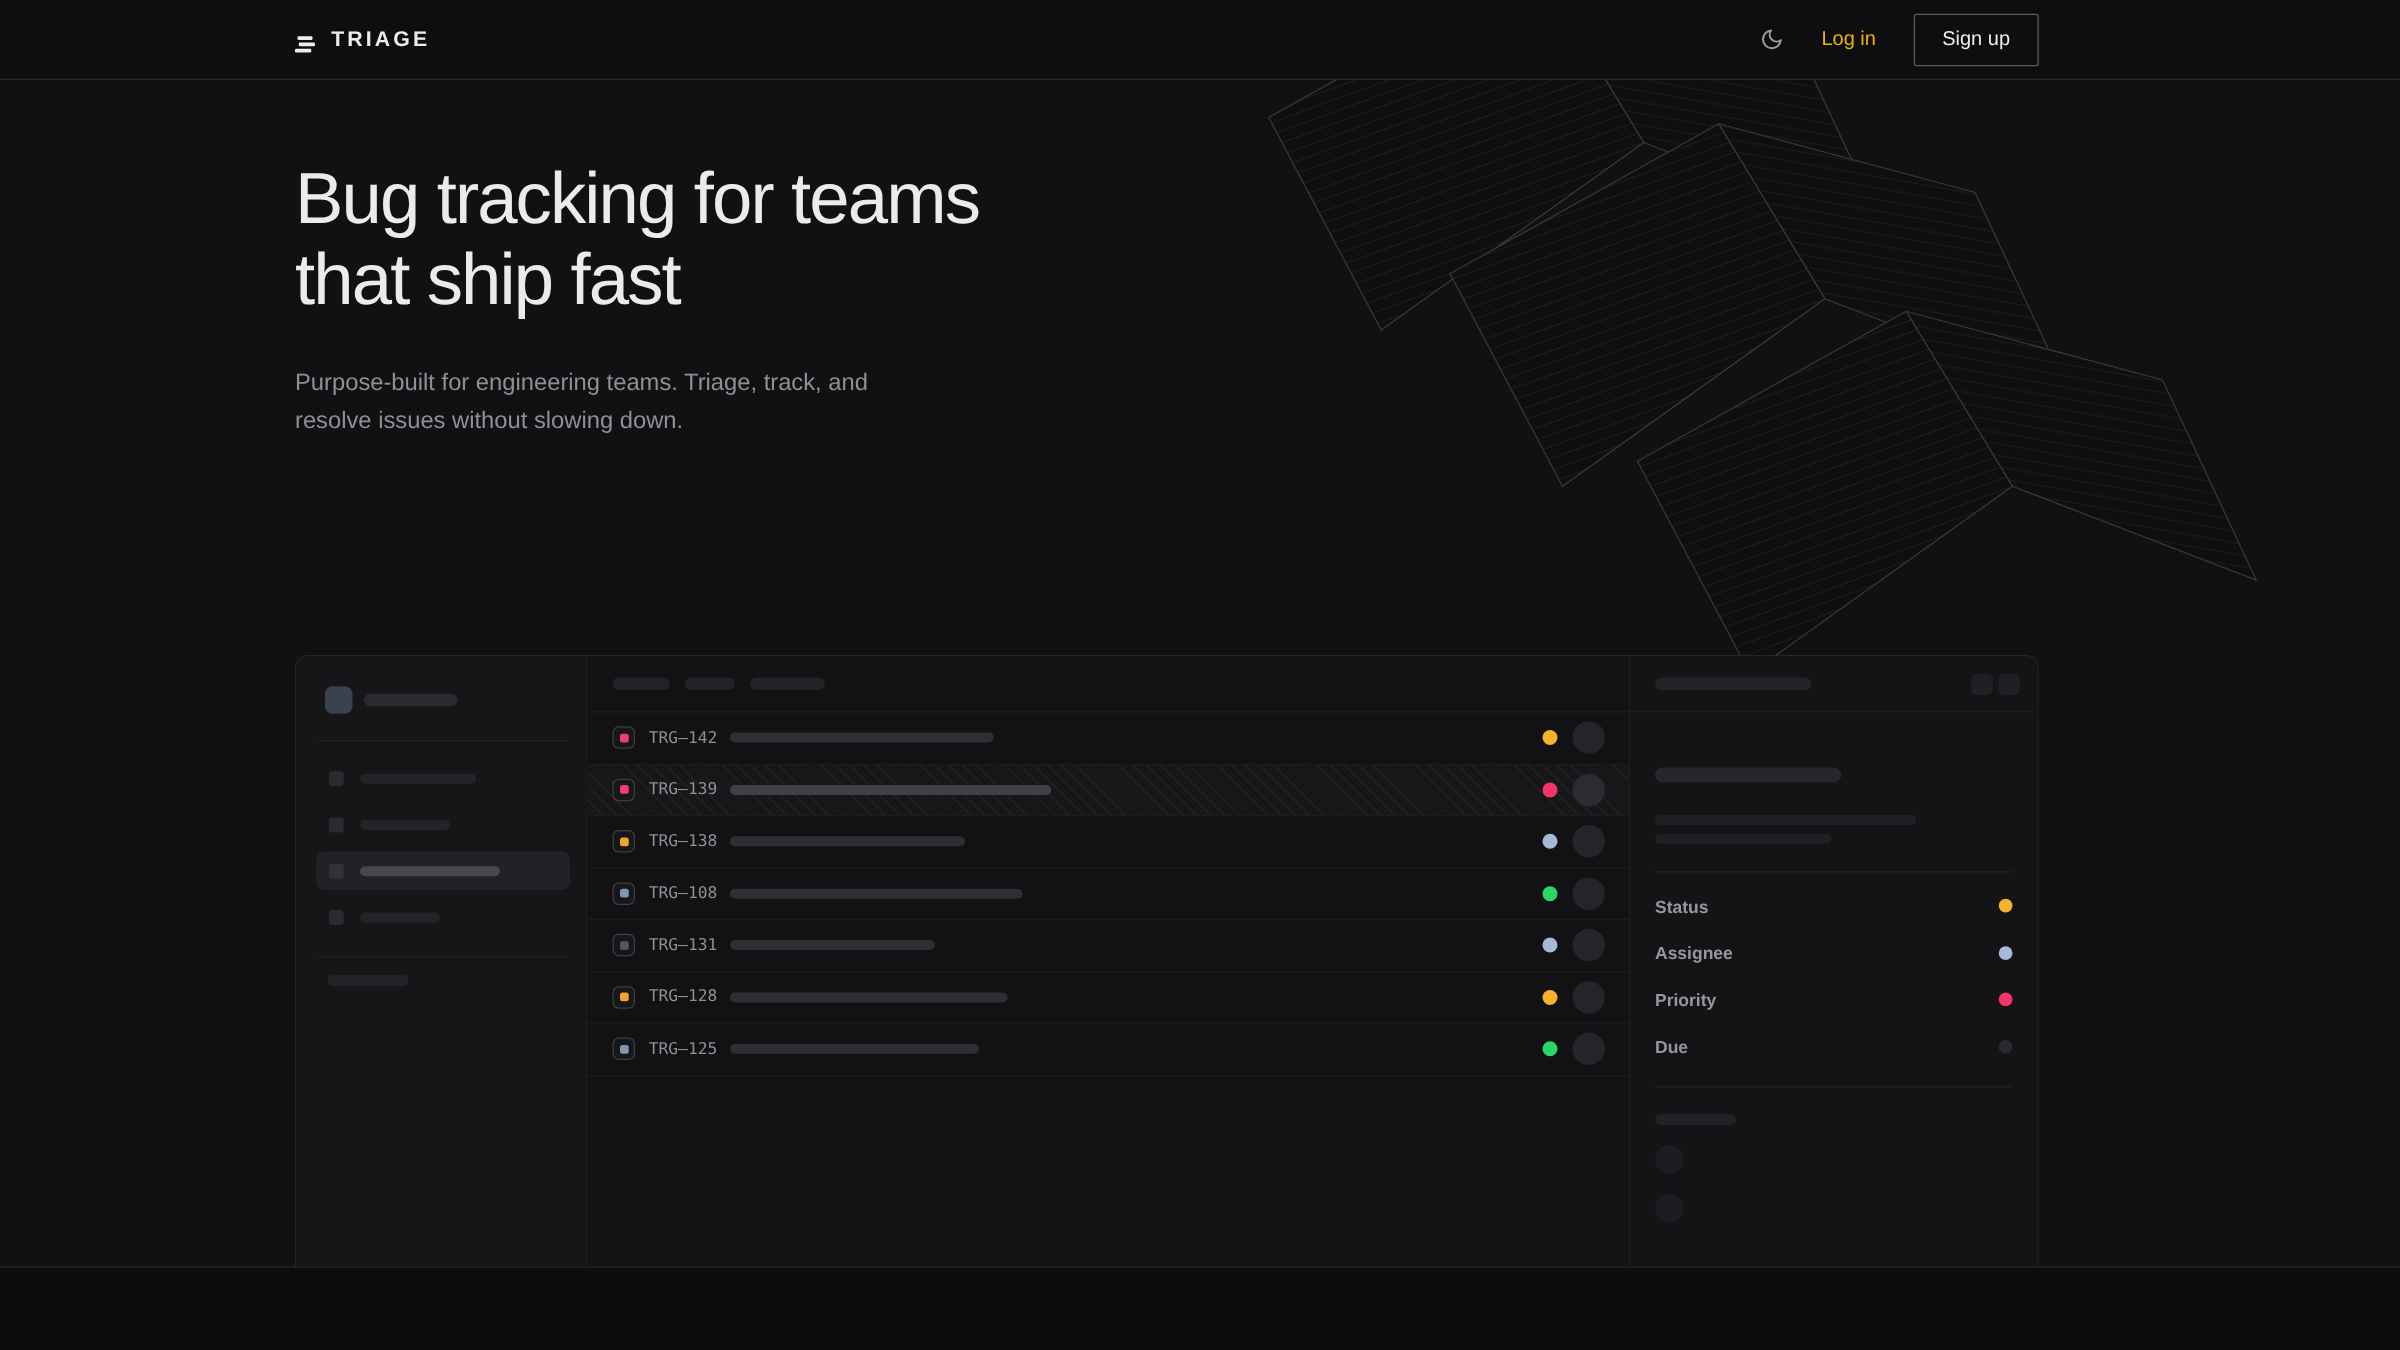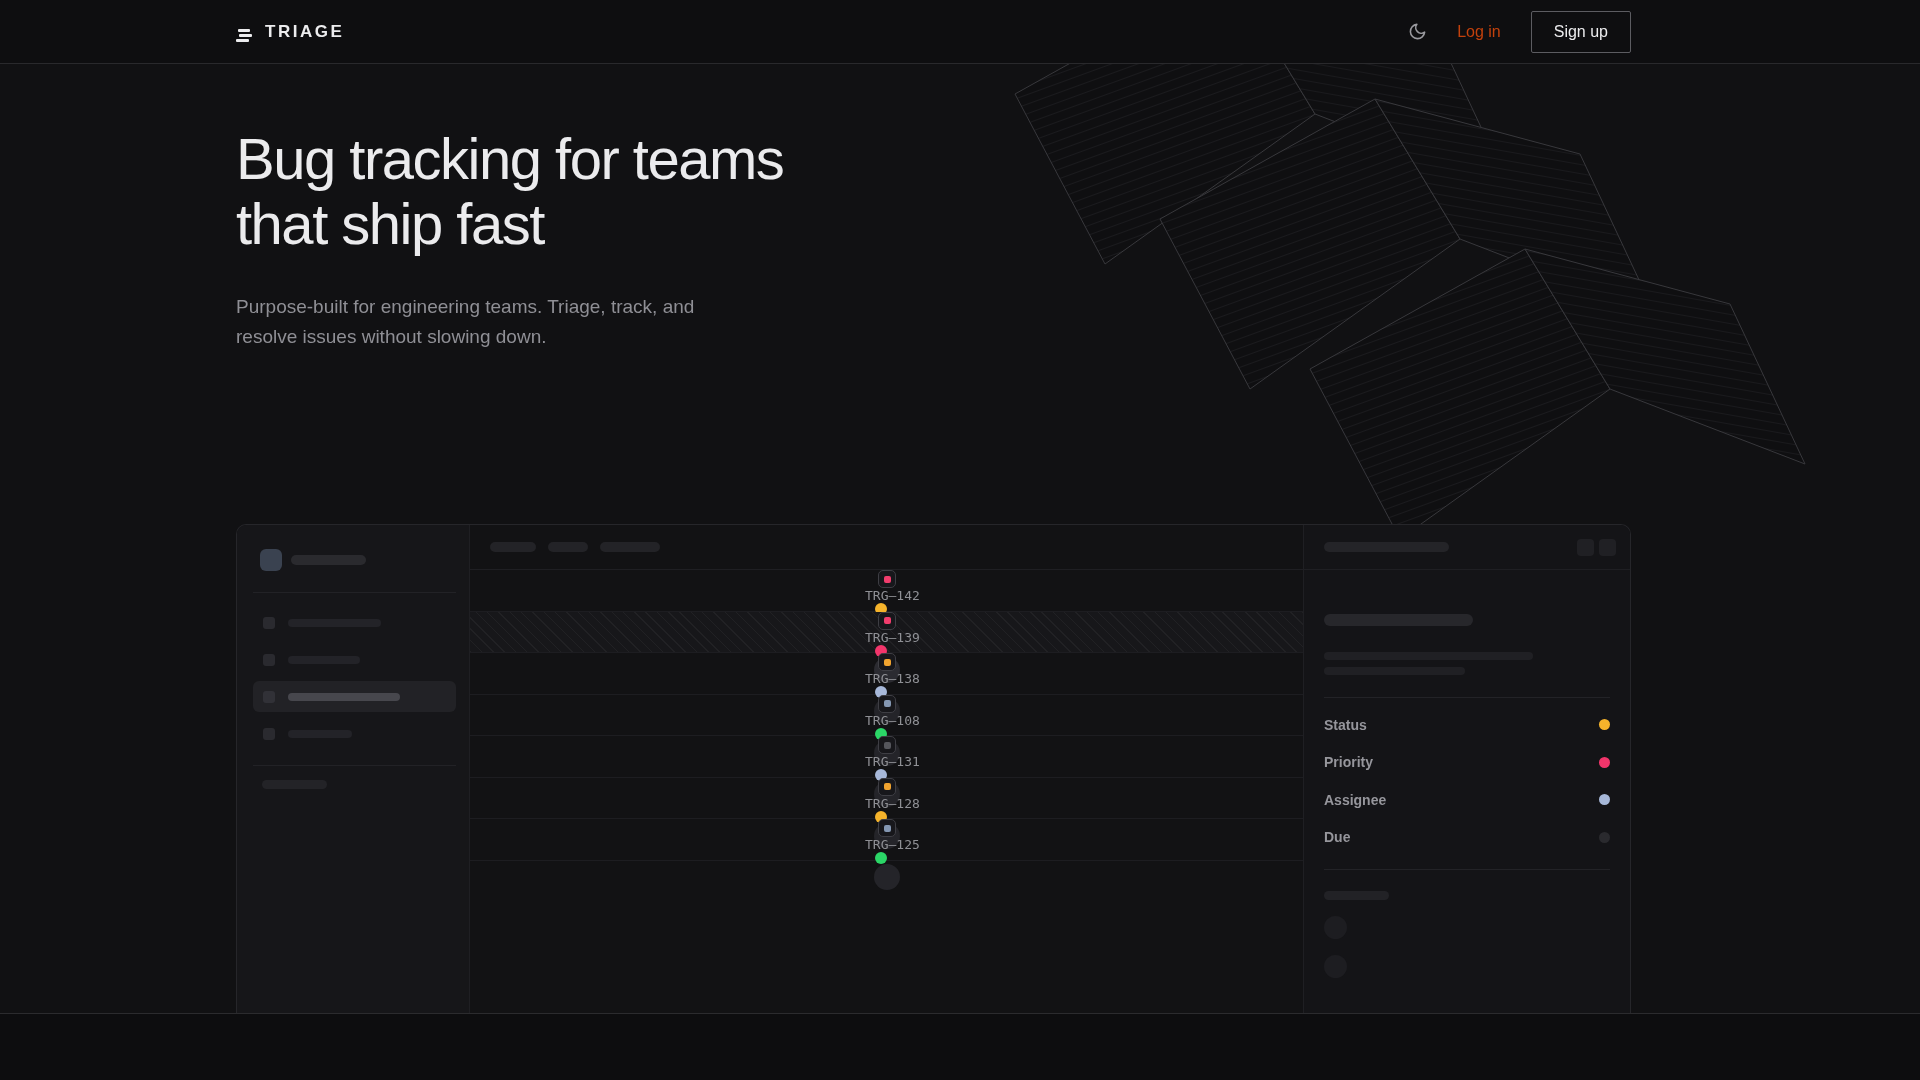--- a/index.html
+++ b/index.html
@@ -14,21 +14,21 @@
   }
   .brand{ display:flex; align-items:flex-end; gap:13px; cursor:pointer; }
   .logo-icon{ display:flex; flex-direction:column; gap:2px; width:16px; }
   .logo-icon i{ height:3px; background:#ececee; border-radius:1px; display:block; }
   .logo-icon i:nth-child(1){ width:12px; margin-left:2px; }
   .logo-icon i:nth-child(2){ width:13px; margin-left:3px; }
   .logo-icon i:nth-child(3){ width:13px; margin-left:0; }
   .brand-name{ color:#ececee; font-size:17px; font-weight:700; letter-spacing:2.5px; }
   .nav-right{ display:flex; align-items:center; gap:30px; }
   .theme-btn{ background:none; border:none; cursor:pointer; display:flex; align-items:center; }
-  .login{ color:#c2410c; font-size:16px; text-decoration:none; cursor:pointer; }
+  .login{ color:#eab308; font-size:16px; text-decoration:none; cursor:pointer; }
   .signup{
     background:transparent; color:#ececee; font-size:16px; font-family:inherit;
     border:1px solid #5c5c61; border-radius:2px; padding:11px 22px; cursor:pointer;
   }
 
   
   .hero{ position:relative; height:950px; background:#111113; border-bottom:1px solid #2b2b2e; overflow:hidden; }
   .decor{ position:absolute; left:955px; top:-10px; pointer-events:none; }
   .hero h1{
     position:absolute; left:236px; top:62px;
@@ -66,21 +66,21 @@
   .m-nav-item.active .sq{ background:#313137; }
   .m-nav-item.active .skel{ background:#47474d; }
   .m-side .dot-item{ width:10px; height:10px; border-radius:50%; background:#3a4250; margin:27px 0 0 10px; }
 
   
   .m-list{ flex:1; background:#121214; display:flex; flex-direction:column; }
   .m-list-head{ height:45px; border-bottom:1px solid #1f1f23; display:flex; align-items:center; gap:12px; padding:0 20px; }
   .m-list-head .skel{ height:10px; background:#232327; }
   .m-row{
     height:41.5px; border-bottom:1px solid #1d1d21;
-    display:flex; align-items:center; padding:0 19px 0 20px;flex-direction:column;
+    display:flex; align-items:center; padding:0 19px 0 20px;
   }
   .m-row.selected{
     background-color:#17171a;
     background-image:repeating-linear-gradient(45deg, rgba(255,255,255,0.045) 0 1px, transparent 1px 8px);
   }
   .chip{
     width:18px; height:18px; border-radius:5px; background:#17171b; border:1px solid #3e3e44;
     display:flex; align-items:center; justify-content:center; flex:none;
   }
   .chip i{ width:7px; height:7px; border-radius:2px; display:block; }
@@ -299,26 +299,26 @@
         <div class="skel p-title"></div>
         <div class="skel p-line1"></div>
         <div class="skel p-line2"></div>
         <div class="p-divider"></div>
 
         <div class="field">
           <span class="flabel">Status</span>
           <span class="fdot" style="background-color: rgb(245, 179, 43);"></span>
         </div>
         <div class="field">
+          <span class="flabel">Assignee</span>
+          <span class="fdot" style="background-color: rgb(167, 184, 217);"></span>
+        </div>
+        <div class="field">
           <span class="flabel">Priority</span>
           <span class="fdot" style="background-color: rgb(242, 53, 107);"></span>
-        </div>
-        <div class="field">
-          <span class="flabel">Assignee</span>
-          <span class="fdot" style="background-color: rgb(167, 184, 217);"></span>
         </div>
         <div class="field">
           <span class="flabel">Due</span>
           <span class="fdot" style="background-color: rgb(42, 42, 46);"></span>
         </div>
 
         <div class="p-divider" style="margin-top:13px"></div>
         <div class="skel p-bar2"></div>
         <div class="p-circle"></div>
         <div class="p-circle"></div>

